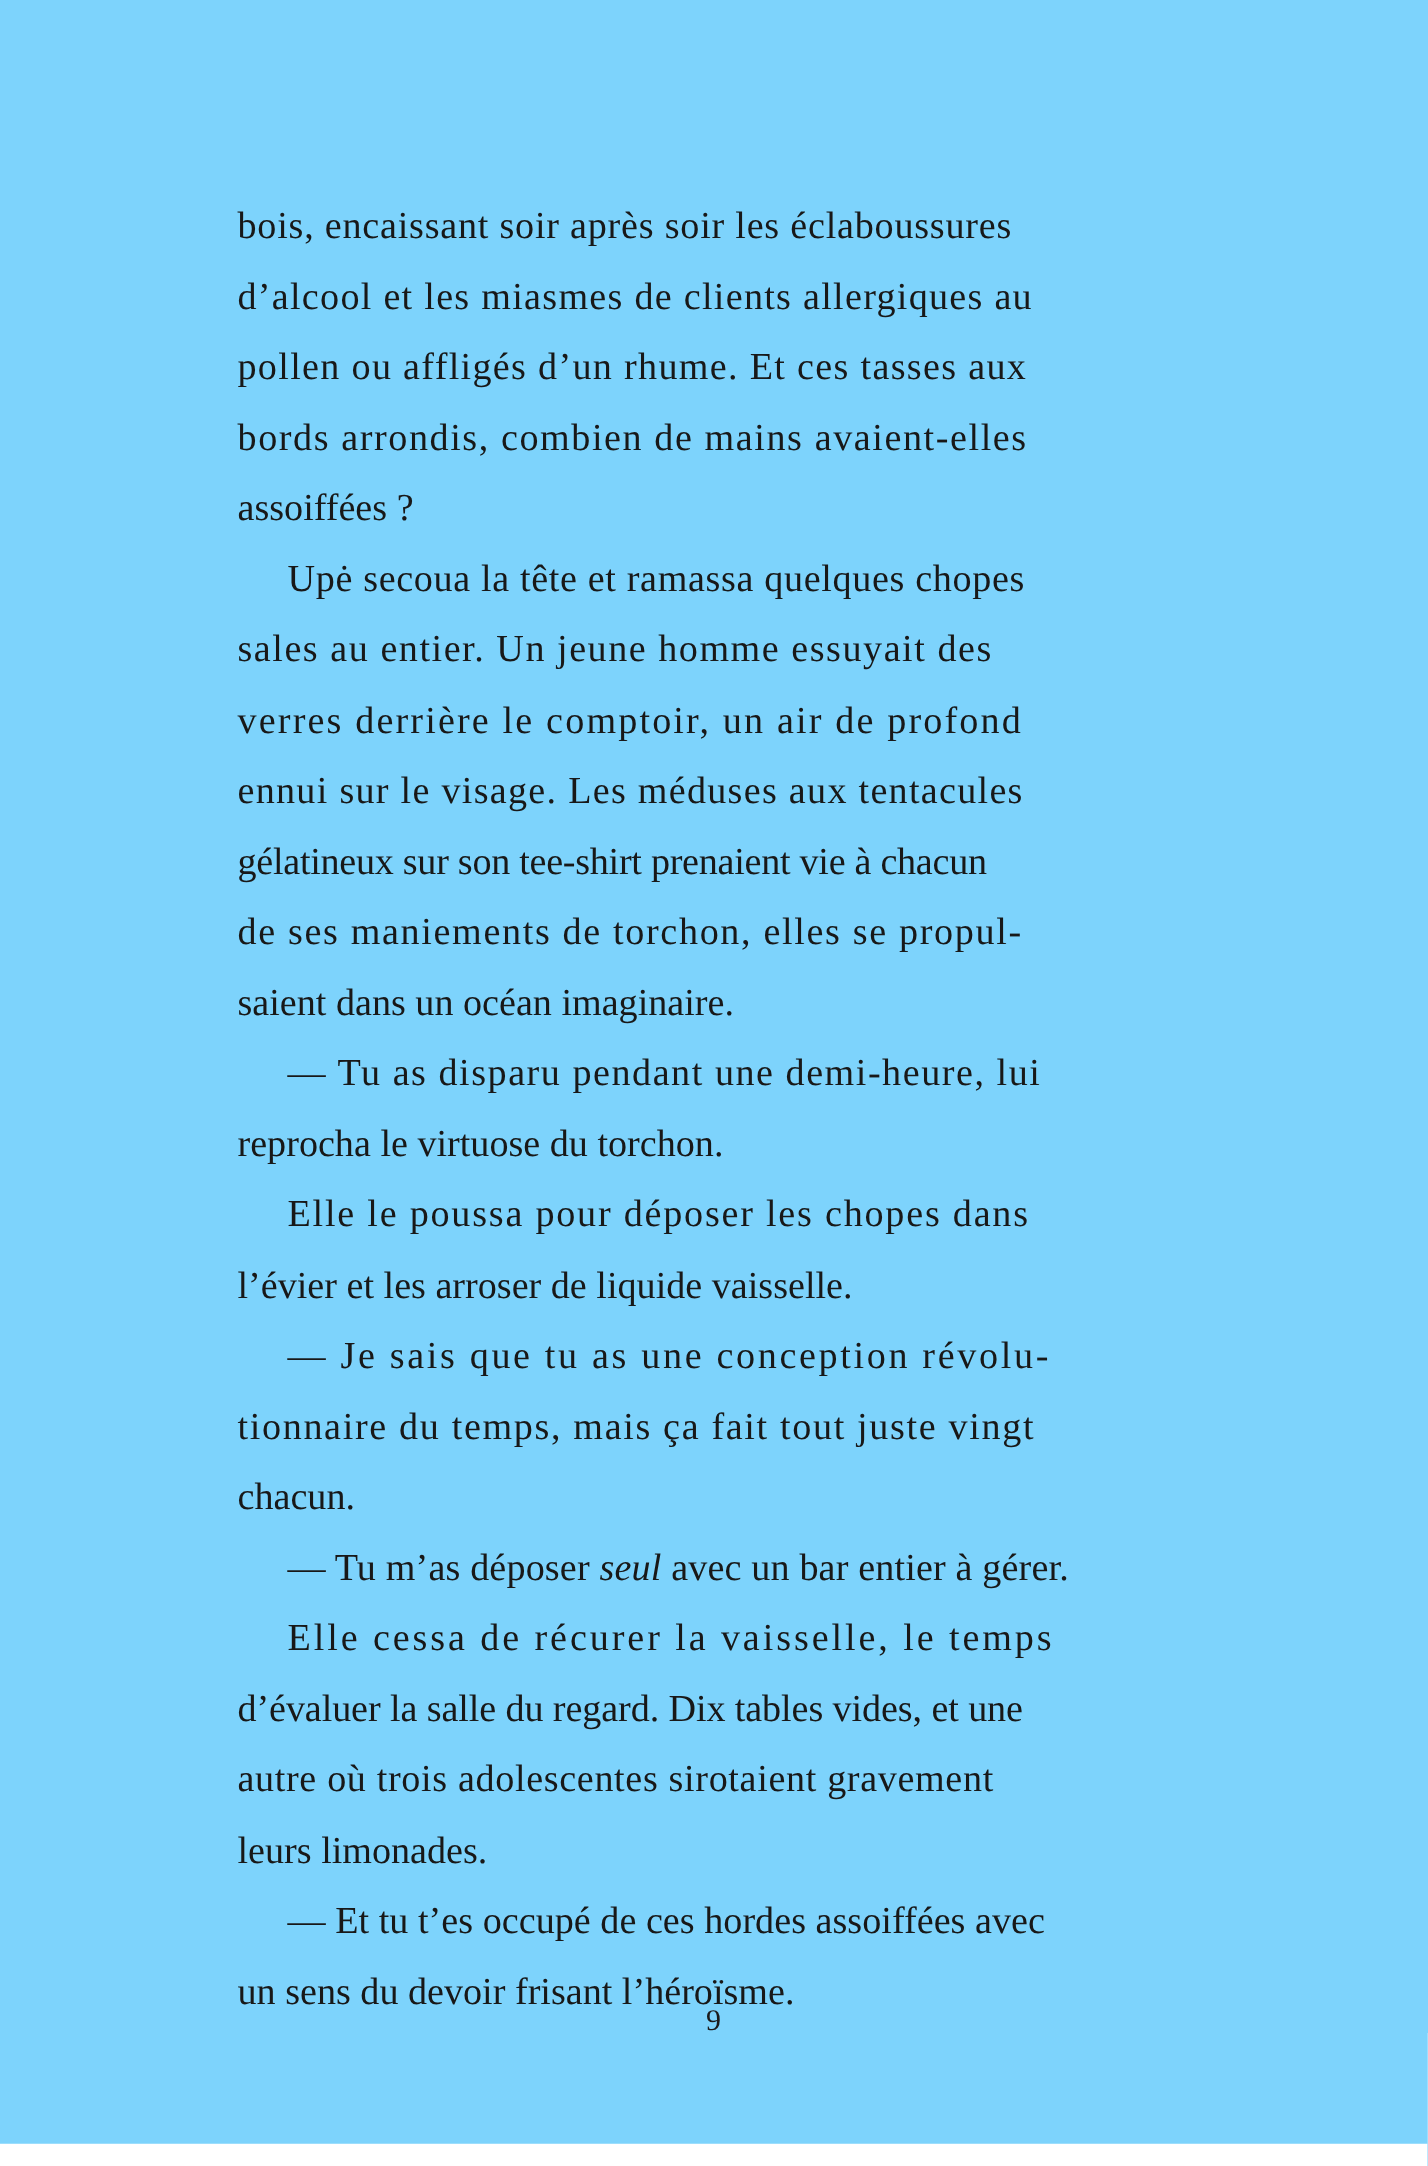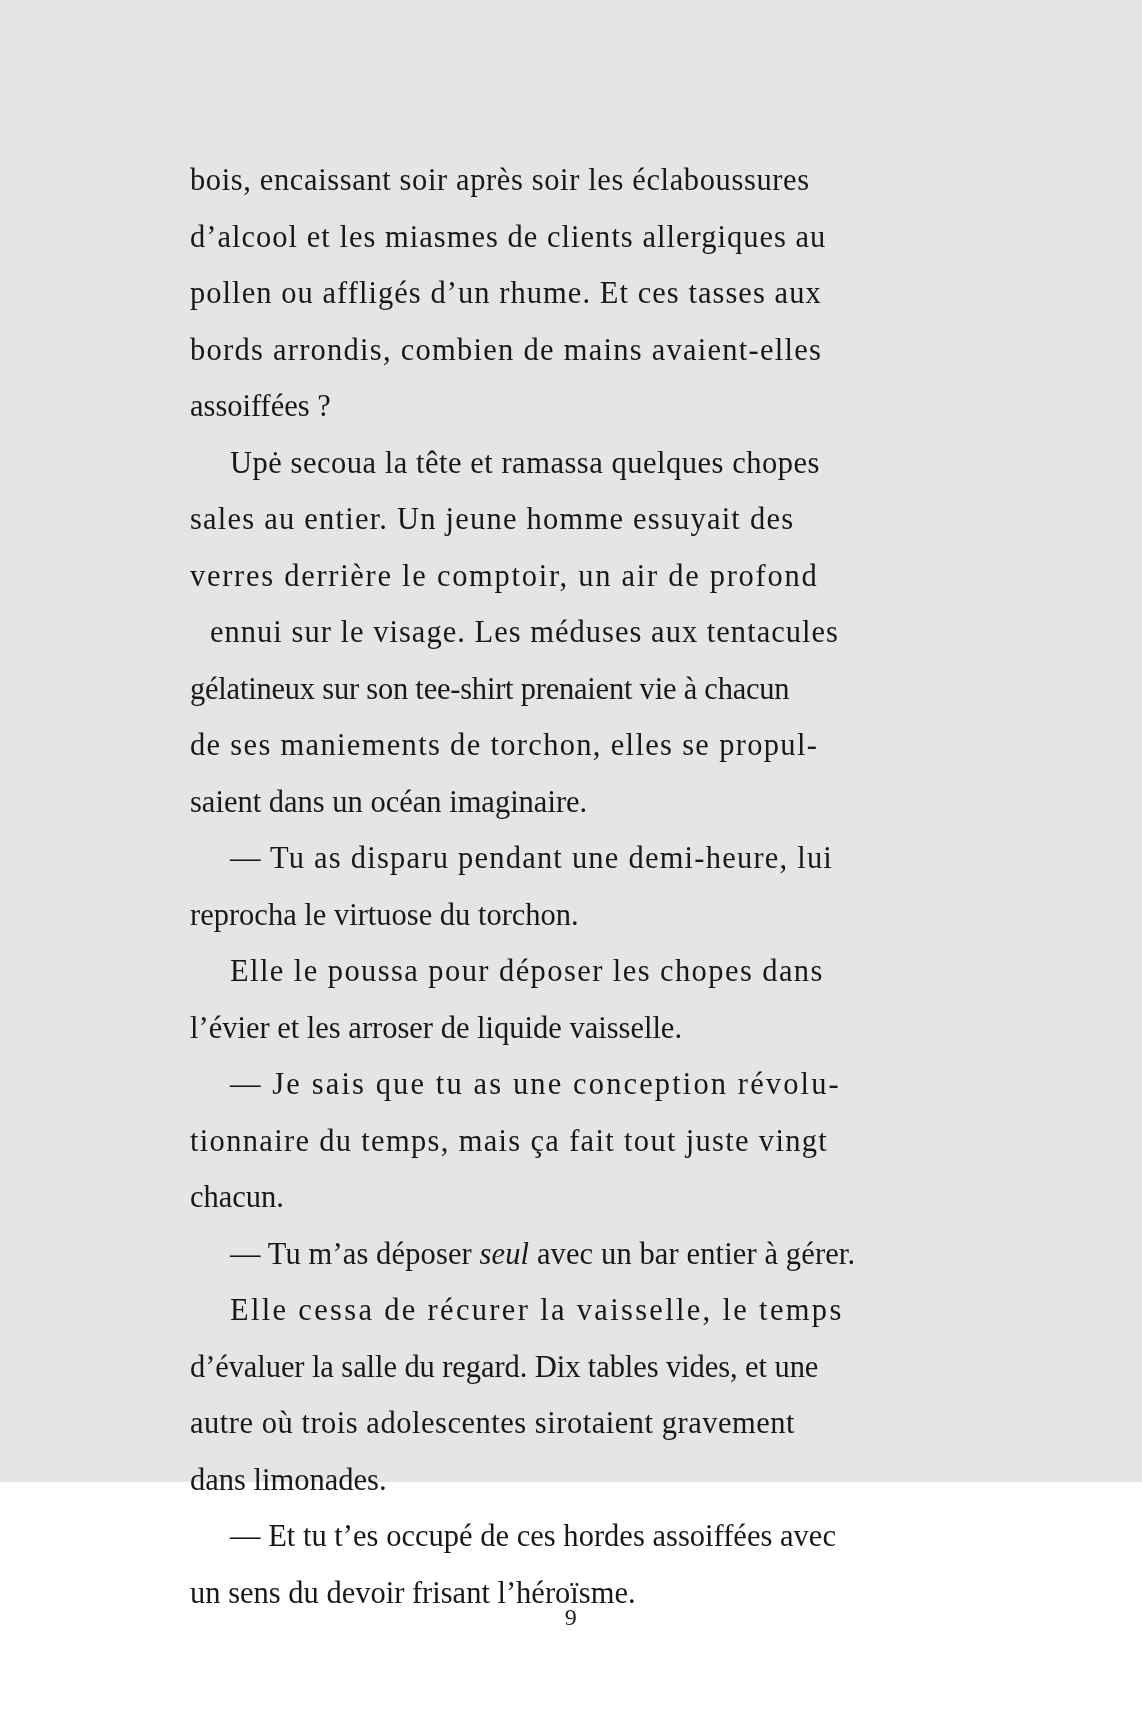--- a/index.html
+++ b/index.html
@@ -14,22 +14,22 @@
     color: #1a1a1a;
     position: relative;
     overflow: hidden;
   }
 
   .page {
     position: absolute;
     left: 0;
     top: 0;
     width: 1142px;
-    height: 1482px;
-    background: #e5e5e5;
+    height: 1715px;
+    background: #7dd3fc;
   }
 
   .text-block {
     position: absolute;
     left: 190px;
     top: 152px;
     width: 684px;
   }
 
   
@@ -79,21 +79,21 @@
       <div class="line"><span class="run" style="letter-spacing:1.02px;">d’alcool et les miasmes de clients allergiques au</span></div>
       <div class="line"><span class="run" style="letter-spacing:1.05px;">pollen ou affligés d’un rhume. Et ces tasses aux</span></div>
       <div class="line"><span class="run" style="letter-spacing:1.26px;text-align:right;">bords arrondis, combien de mains avaient-elles</span></div>
       <div class="line"><span class="run">assoiffées ?</span></div>
     </div>
 
     <div class="para">
       <div class="line indent"><span class="run" style="letter-spacing:0.52px;">Upė secoua la tête et ramassa quelques chopes</span></div>
       <div class="line"><span class="run" style="letter-spacing:1.22px;">sales au entier. Un jeune homme essuyait des</span></div>
       <div class="line"><span class="run" style="letter-spacing:1.72px;">verres derrière le comptoir, un air de profond</span></div>
-      <div class="line"><span class="run" style="letter-spacing:1.02px;margin-left:20px;">ennui sur le visage. Les méduses aux tentacules</span></div>
+      <div class="line"><span class="run" style="letter-spacing:1.02px;">ennui sur le visage. Les méduses aux tentacules</span></div>
       <div class="line"><span class="run" style="letter-spacing:-0.22px;">gélatineux sur son tee-shirt prenaient vie à chacun</span></div>
       <div class="line"><span class="run" style="letter-spacing:1.32px;">de ses maniements de torchon, elles se propul-</span></div>
       <div class="line"><span class="run">saient dans un océan imaginaire.</span></div>
     </div>
 
     <div class="para">
       <div class="line indent"><span class="run" style="letter-spacing:1.22px;">— Tu as disparu pendant une demi-heure, lui</span></div>
       <div class="line"><span class="run">reprocha le virtuose du torchon.</span></div>
     </div>
 
@@ -109,21 +109,21 @@
     </div>
 
     <div class="para">
       <div class="line indent"><span class="run" style="letter-spacing:0.12px;"><span>— Tu m’as déposer </span><span class="ital">seul</span><span> avec un bar entier à gérer.</span></span></div>
     </div>
 
     <div class="para">
       <div class="line indent"><span class="run" style="letter-spacing:2.32px;">Elle cessa de récurer la vaisselle, le temps</span></div>
       <div class="line"><span class="run" style="letter-spacing:-0.08px;">d’évaluer la salle du regard. Dix tables vides, et une</span></div>
       <div class="line"><span class="run" style="letter-spacing:0.52px;">autre où trois adolescentes sirotaient gravement</span></div>
-      <div class="line"><span class="run">dans limonades.</span></div>
+      <div class="line"><span class="run">leurs limonades.</span></div>
     </div>
 
     <div class="para">
       <div class="line indent"><span class="run" style="letter-spacing:0.02px;">— Et tu t’es occupé de ces hordes assoiffées avec</span></div>
       <div class="line"><span class="run">un sens du devoir frisant l’héroïsme.</span></div>
     </div>
 
   </div>
 
   <div class="folio">9</div>

